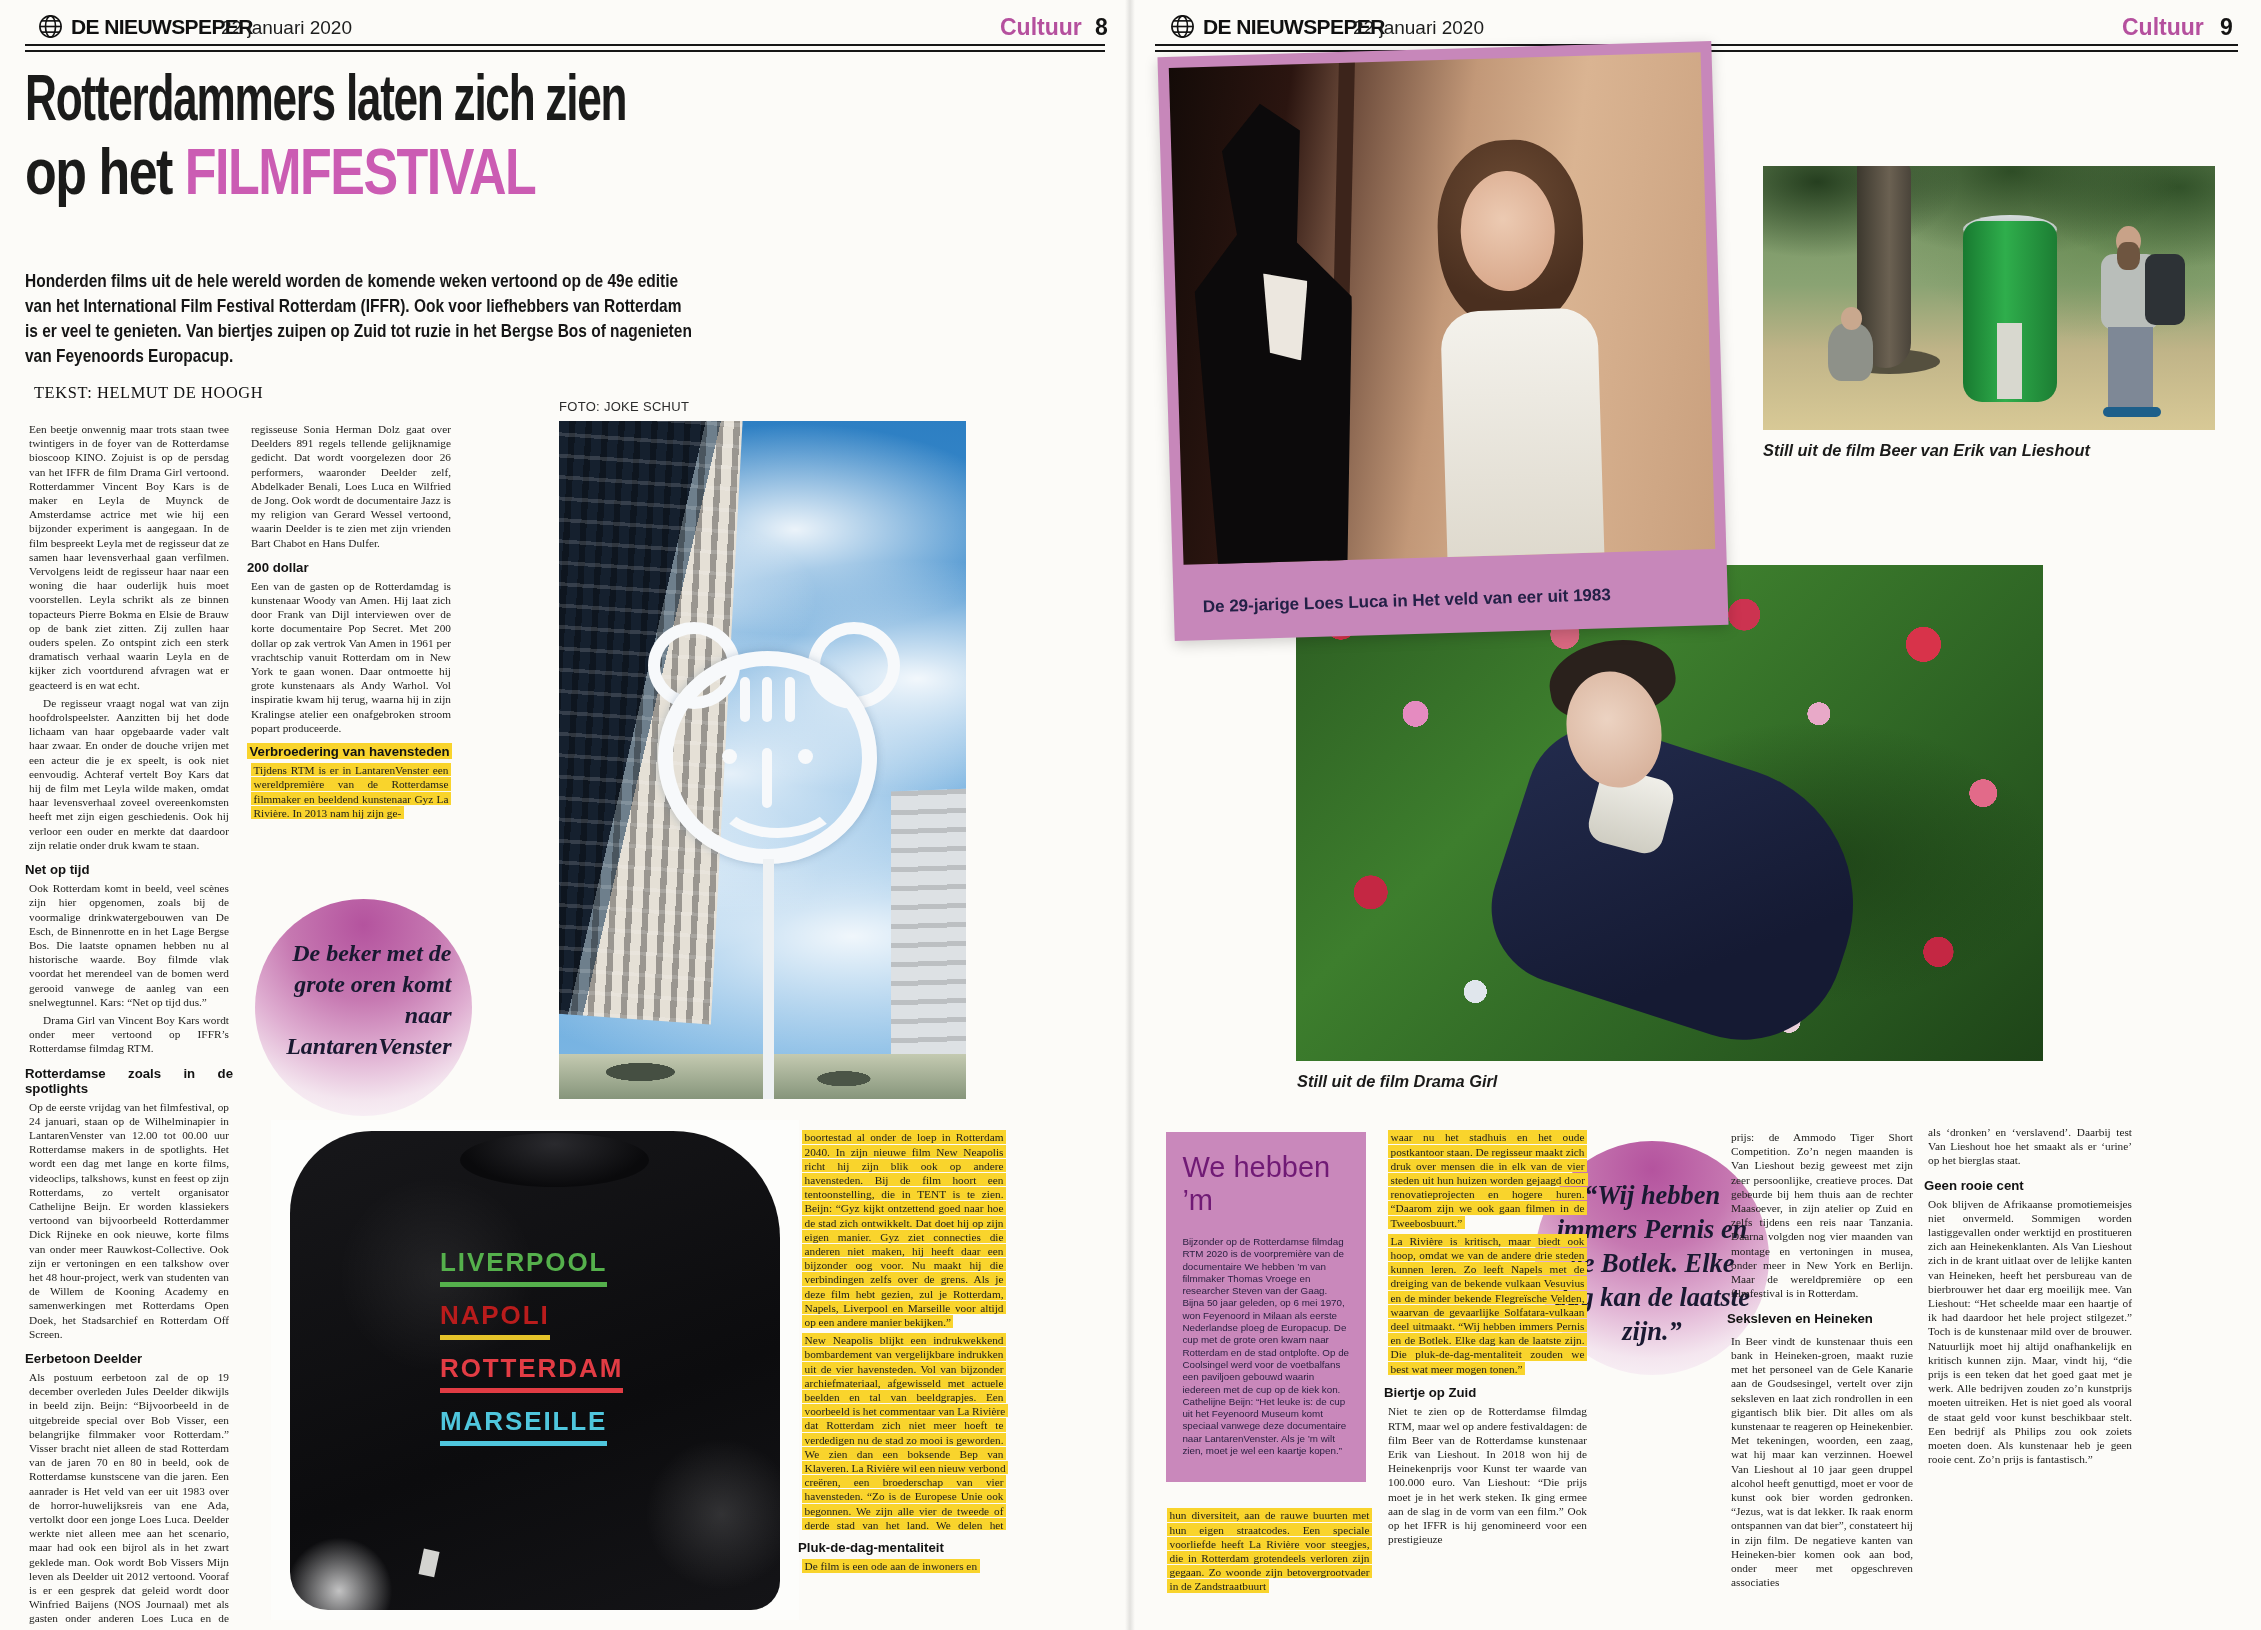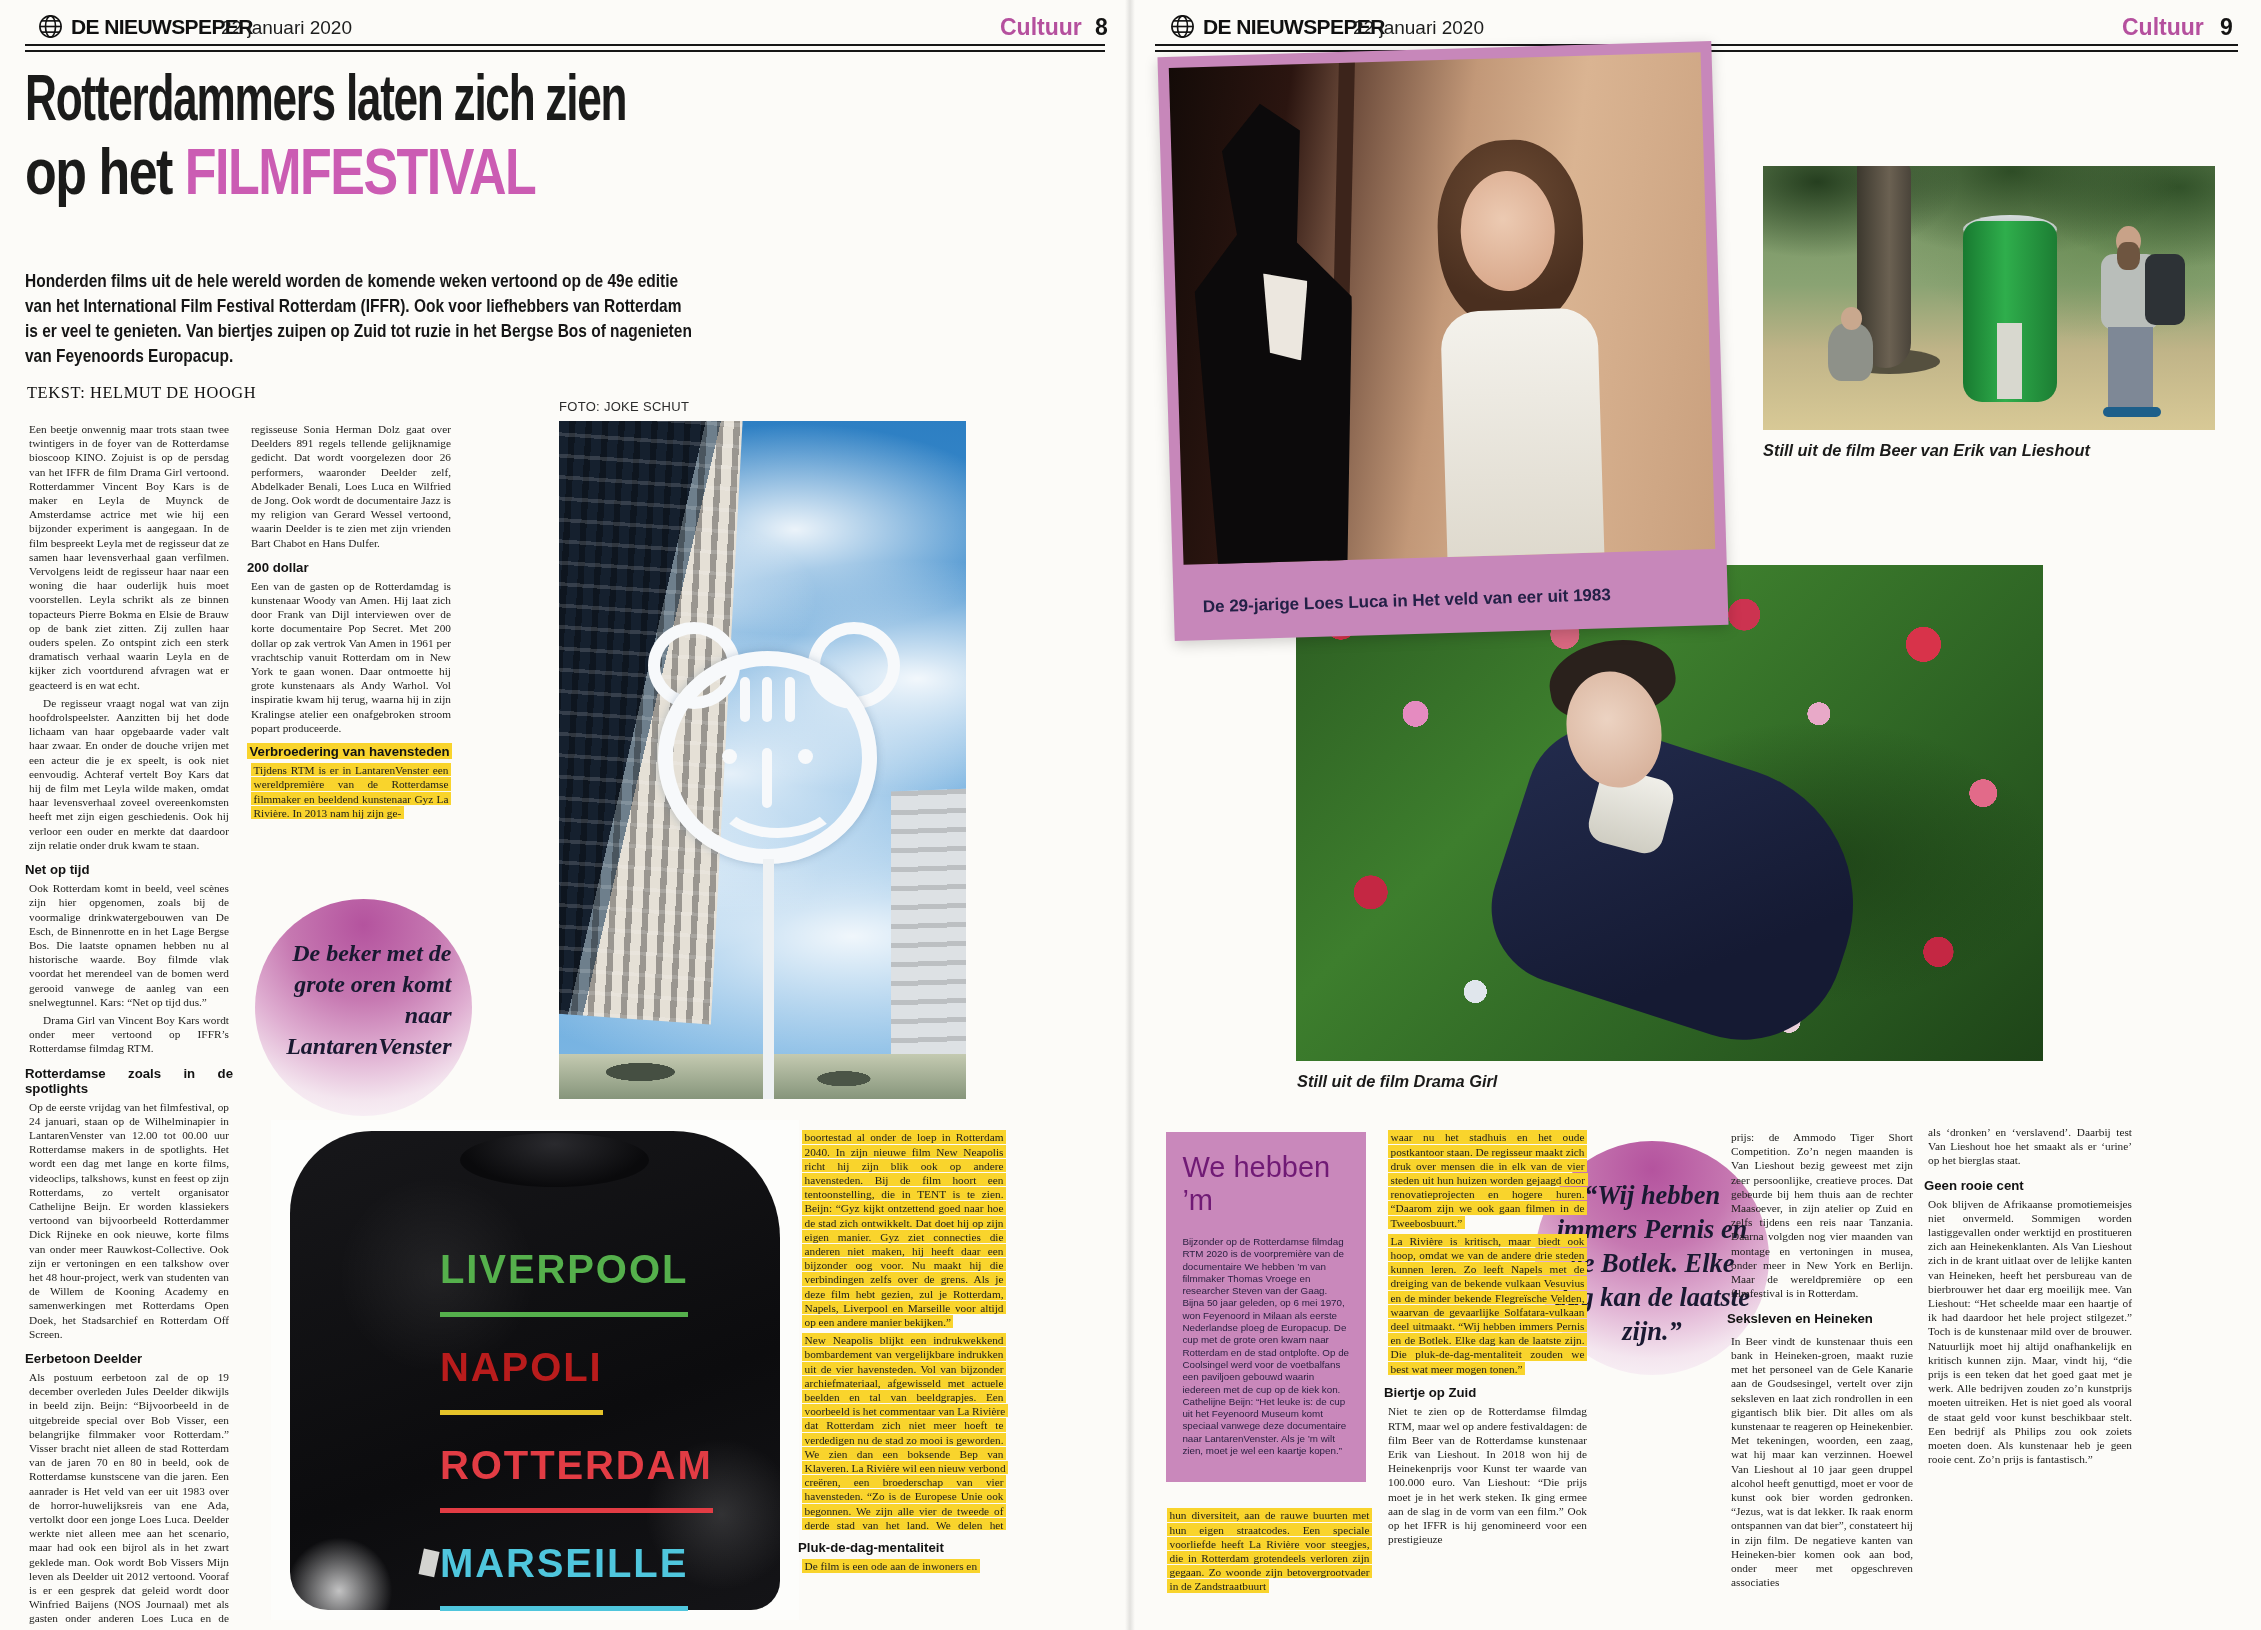--- a/index.html
+++ b/index.html
@@ -18,21 +18,21 @@
   .rule{position:absolute;height:1.9px;background:#161616;}
 
   
   .hl-line{position:absolute;left:25px;font-weight:800;color:#1b1b1a;font-size:65px;line-height:1;
            letter-spacing:-1.9px;white-space:nowrap;transform-origin:left top;}
   .hl1{top:65px;transform:scaleX(.68);}
   .hl2{top:139px;transform:scaleX(.80);}
   .hl-accent{color:#cb5cb3;}
   .standfirst{position:absolute;left:25px;top:268px;width:819px;transform:scaleX(.815);transform-origin:left top;
               font-weight:700;font-size:19px;line-height:25px;color:#161616;}
-  .byline{position:absolute;left:27px;top:383px;font-family:"Liberation Serif",serif;font-size:16.4px;
+  .byline{position:absolute;left:34px;top:383px;font-family:"Liberation Serif",serif;font-size:16.4px;
           letter-spacing:0.6px;color:#111;}
 
   
   .col{position:absolute;font-family:"Liberation Serif",serif;font-size:11.3px;line-height:14.2px;
        color:#1c1c1a;text-align:justify;overflow:hidden;}
   .col p{margin:4px;}
   .col p.ind{text-indent:14px;}
   .colhead{font-family:"Liberation Sans",sans-serif;font-weight:800;font-size:13.2px;line-height:15px;
            margin:10px 0 3.8px 0;color:#121212;}
   .colhead:first-child{margin-top:0;}
@@ -91,22 +91,22 @@
   .jacket{position:absolute;left:19px;top:11.3px;right:19px;bottom:10px;border-radius:82px 107px 29px 38px;
       background:
       radial-gradient(circle 76px at 10% 96%,rgba(255,255,255,.75),rgba(255,255,255,0) 70%),
       radial-gradient(circle 126px at 88% 80%,rgba(255,255,255,.14),rgba(255,255,255,0) 60%),
       radial-gradient(circle 164px at 30% 30%,rgba(255,255,255,.07),rgba(255,255,255,0) 60%),
       linear-gradient(160deg,#17171a,#0c0c0e 60%,#141417);}
   .collar{position:absolute;left:170px;top:1.3px;width:189px;height:54px;border-radius:50%;
       background:radial-gradient(ellipse at 50% 20%,#2a2a2e,#0a0a0c 70%);}
   .jacket-tag{position:absolute;left:131px;top:419px;width:16.4px;height:26.4px;background:#e9e9e6;transform:rotate(12deg);opacity:.9;}
   .city-list{position:absolute;left:169px;top:129px;}
-  .city{display:table;font-weight:700;font-size:40px;letter-spacing:1.9px;line-height:1;white-space:nowrap;
-        padding-bottom:23px;border-bottom:5.7px solid;margin-bottom:30px;font-family:"Liberation Sans",sans-serif;}
+  .city{display:table;font-weight:700;font-size:26px;letter-spacing:1.9px;line-height:1;white-space:nowrap;
+        padding-bottom:7px;border-bottom:5.7px solid;margin-bottom:15px;font-family:"Liberation Sans",sans-serif;}
 
   
   .flowers-photo{position:absolute;left:1296px;top:565px;width:747px;height:496px;overflow:hidden;
       background:
       radial-gradient(circle 25px at 6% 12%,#d8334a 0 60%,rgba(0,0,0,0) 61%),
       radial-gradient(circle 21.4px at 16% 30%,#e58bc0 0 60%,rgba(0,0,0,0) 61%),
       radial-gradient(circle 28px at 10% 66%,#c42743 0 60%,rgba(0,0,0,0) 61%),
       radial-gradient(circle 19px at 24% 86%,#e0e6ec 0 60%,rgba(0,0,0,0) 61%),
       radial-gradient(circle 24px at 36% 14%,#d7677f 0 60%,rgba(0,0,0,0) 61%),
       radial-gradient(circle 19px at 46% 84%,#7f9fd9 0 60%,rgba(0,0,0,0) 61%),

